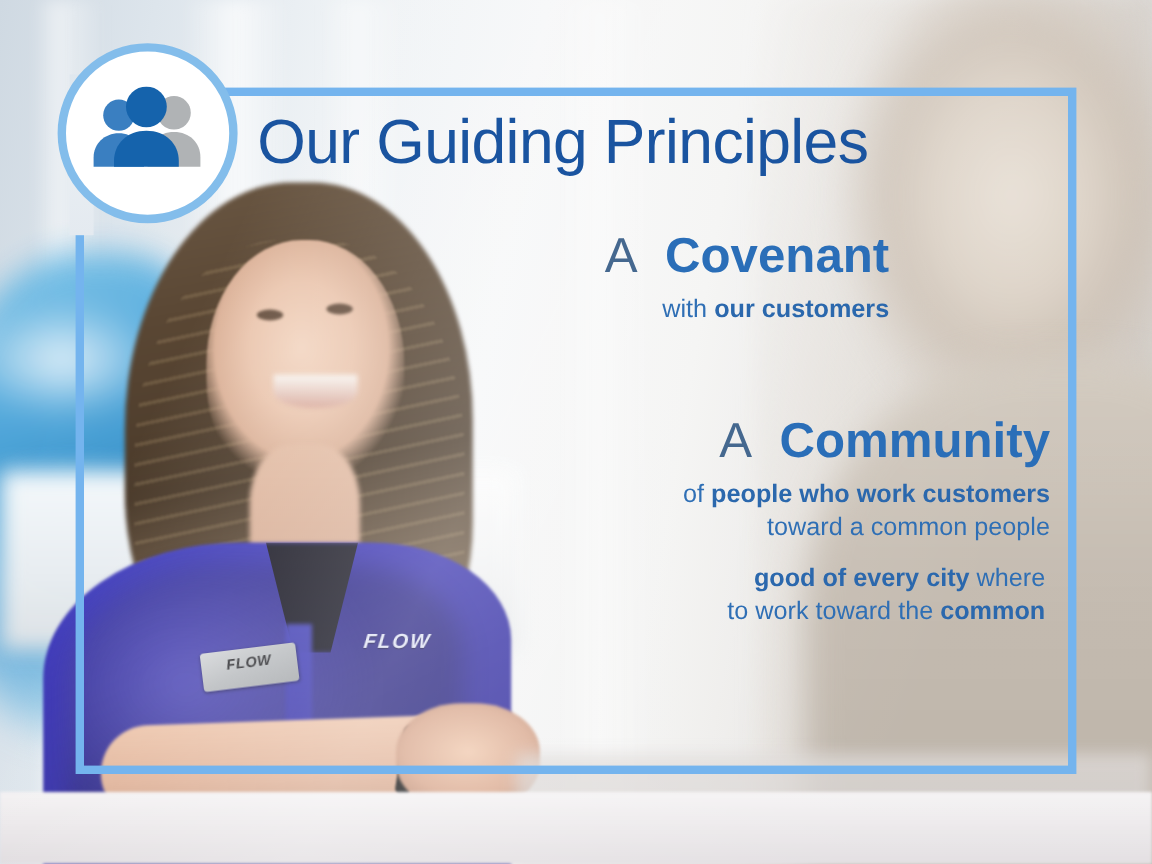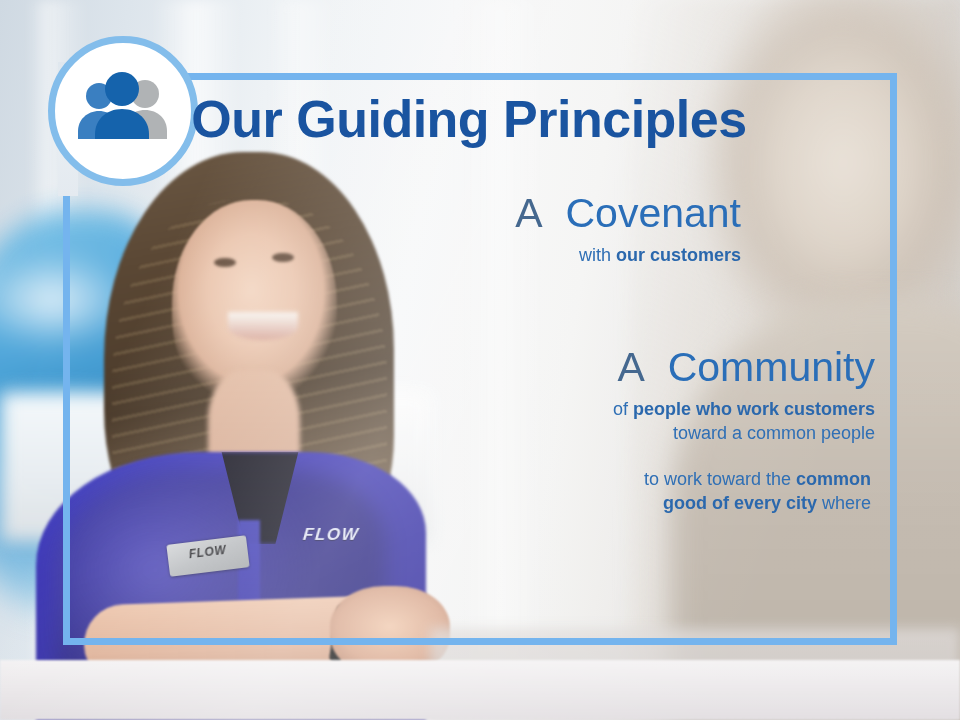--- a/index.html
+++ b/index.html
@@ -304,41 +304,41 @@
     position: absolute;
     left: 63px; top: 73px;
     width: 834px; height: 572px;
   }
   .title {
     position: absolute;
     left: 0; right: 22px;
     top: 20px;
     text-align: center;
     font-size: 52px;
-    font-weight: 700;
+    font-weight: 400;
     color: #1a54a0;
     letter-spacing: -.5px;
     line-height: 1;
   }
   .principle { position: absolute; right: 30px; text-align: right; }
   .p-head {
     font-size: 41px;
     line-height: 1.08;
     white-space: nowrap;
   }
   .p-article {
     font-weight: 400;
     color: #45688f;
   }
   .p-word {
-    font-weight: 400;
+    font-weight: 700;
     color: #2a6eb8;
   }
   .p-sub {
-    font-size: 18px;
+    font-size: 21px;
     line-height: 1.32;
     color: #2f6fb5;
     font-weight: 400;
     margin-top: 9px;
   }
   .p-sub b { font-weight: 700; color: #2b68ad; }
 
   .principle.covenant   { top: 118px; right: 156px; }
   .principle.community  { top: 232px; right: 22px; margin-top: 40px; }
   .principle.commitment { top: 386px; right: 26px; }
@@ -421,19 +421,19 @@
         <span class="p-word">Community</span>
       </div>
       <div class="p-sub">
           <div><span>of </span><b>people who work customers</b></div>
           <div><span>toward a common people</span></div>
         </div>
     </div>
 
     <div class="principle commitment">
       <div class="p-sub">
+          <div><b>good of every city</b><span> where</span></div>
           <div><span>to work toward the </span><b>common</b></div>
-          <div><b>good of every city</b><span> where</span></div>
         </div>
     </div>
 
   </div>
 </div>
 
 </body></html>

